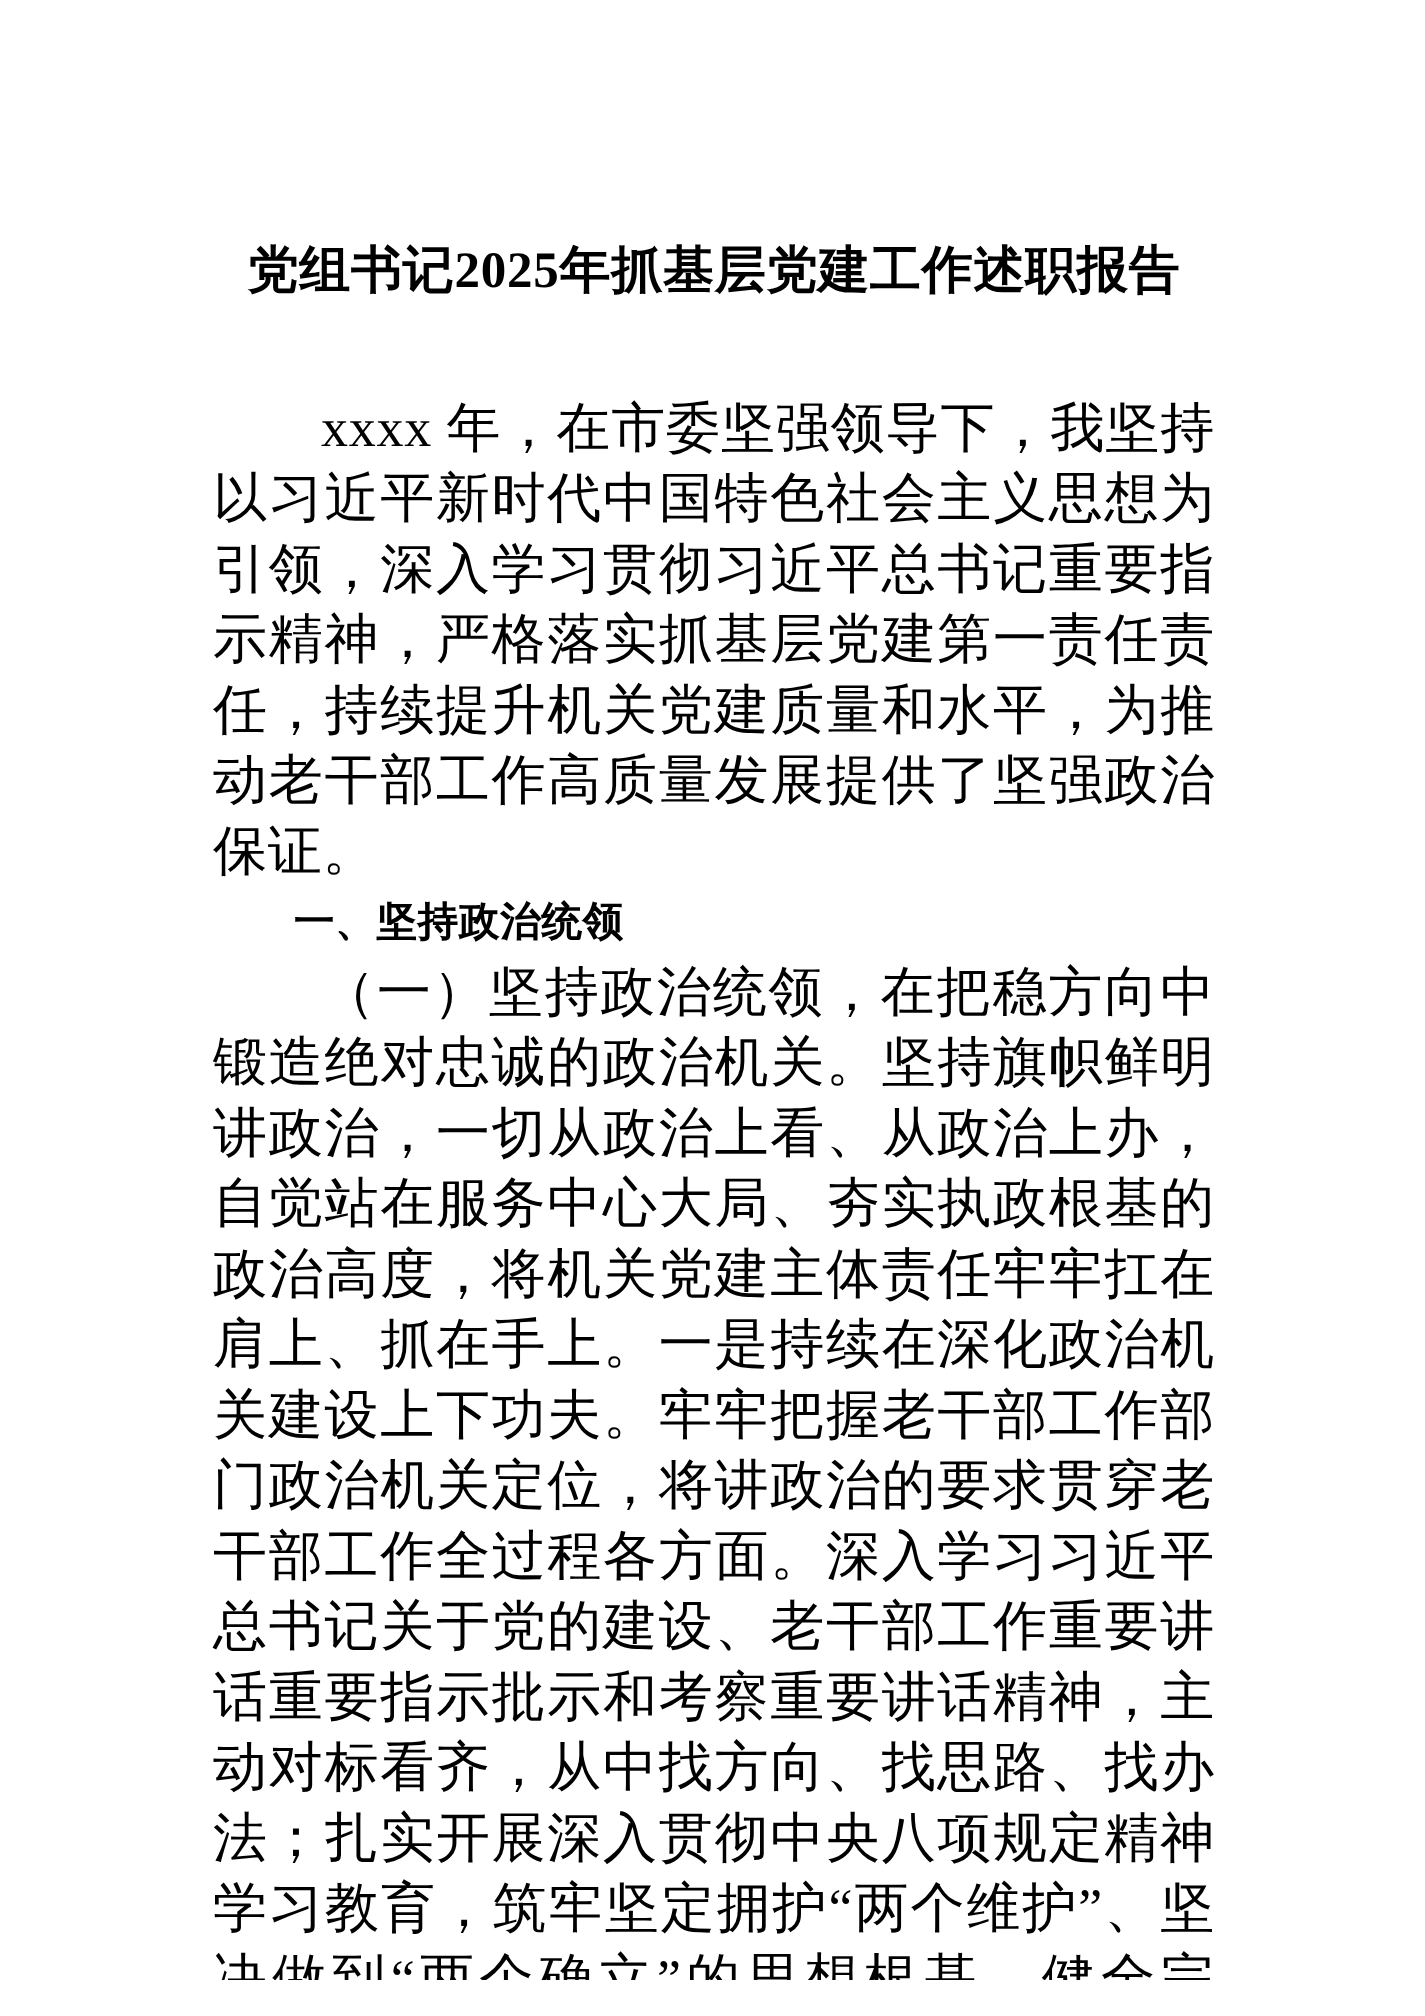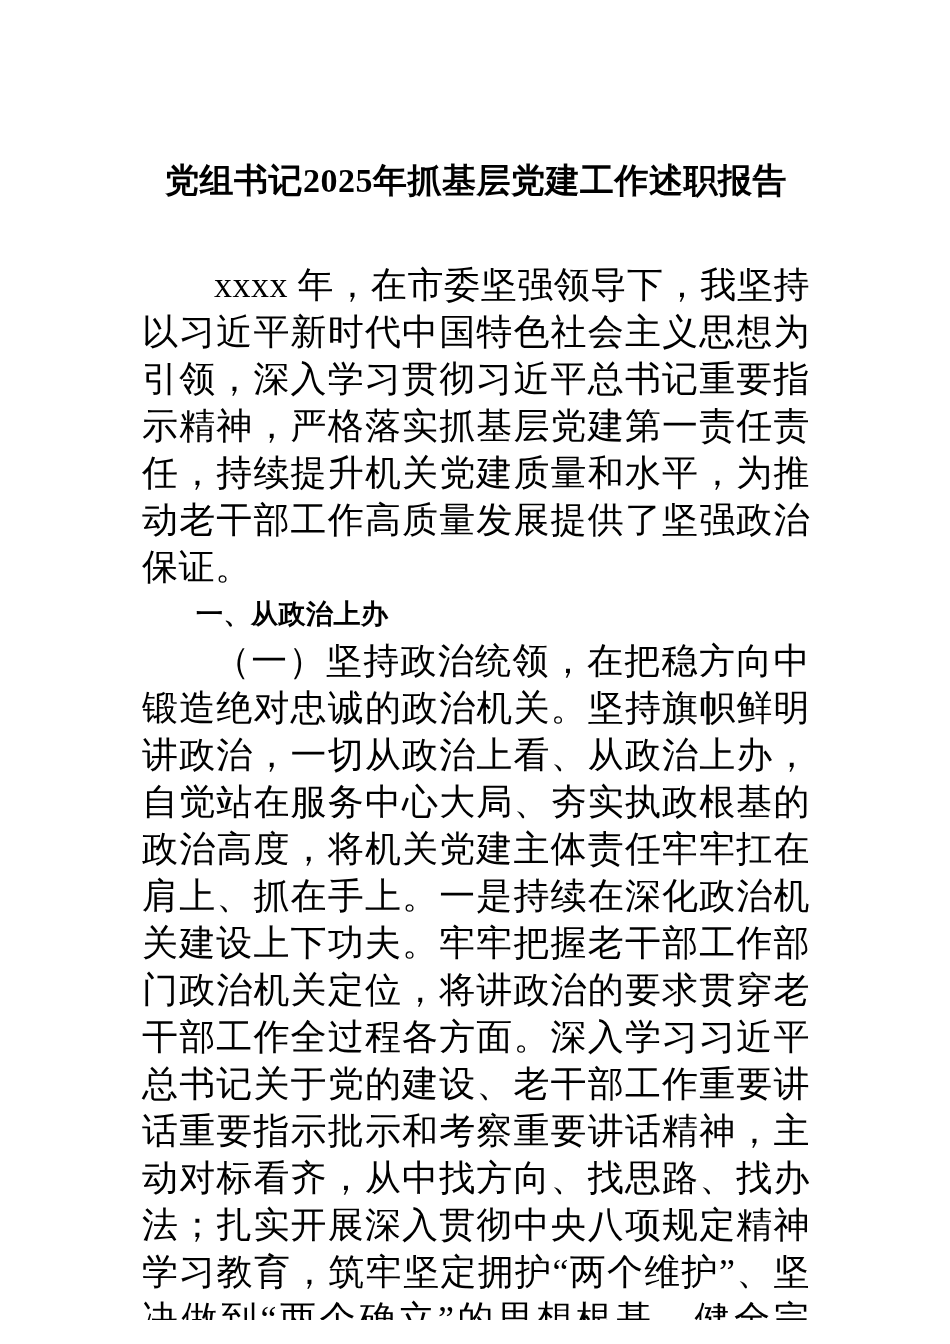--- a/index.html
+++ b/index.html
@@ -51,16 +51,16 @@
   }
 </style>
 </head>
 <body>
 
 <div class="page">
   <h1 class="doc-title">党组书记2025年抓基层党建工作述职报告</h1>
 
   <p class="para">xxxx 年，在市委坚强领导下，我坚持以习近平新时代中国特色社会主义思想为引领，深入学习贯彻习近平总书记重要指示精神，严格落实抓基层党建第一责任责任，持续提升机关党建质量和水平，为推动老干部工作高质量发展提供了坚强政治保证。</p>
 
-  <h2 class="section-heading">一、从政治上办</h2>
+  <h2 class="section-heading">一、坚持政治统领</h2>
 
   <p class="para">（一）坚持政治统领，在把稳方向中锻造绝对忠诚的政治机关。坚持旗帜鲜明讲政治，一切从政治上看、从政治上办，自觉站在服务中心大局、夯实执政根基的政治高度，将机关党建主体责任牢牢扛在肩上、抓在手上。一是持续在深化政治机关建设上下功夫。牢牢把握老干部工作部门政治机关定位，将讲政治的要求贯穿老干部工作全过程各方面。深入学习习近平总书记关于党的建设、老干部工作重要讲话重要指示批示和考察重要讲话精神，主动对标看齐，从中找方向、找思路、找办法；扎实开展深入贯彻中央八项规定精神学习教育，筑牢坚定拥护“两个维护”、坚决做到“两个确立”的思想根基。健全完善“第一议题”、理论学习中心组等制度，把传达学习中央、中组部有关政策文件列为固定议题，时刻关注上级在关心什么、强调什么。严格落实民主集中制，严格执行重大事项请示报告制度，扎实开展巡视巡察问题整改，确保中央及省委、市委各项决策部署在老干部工</p>
 </div>
 
 </body></html>

